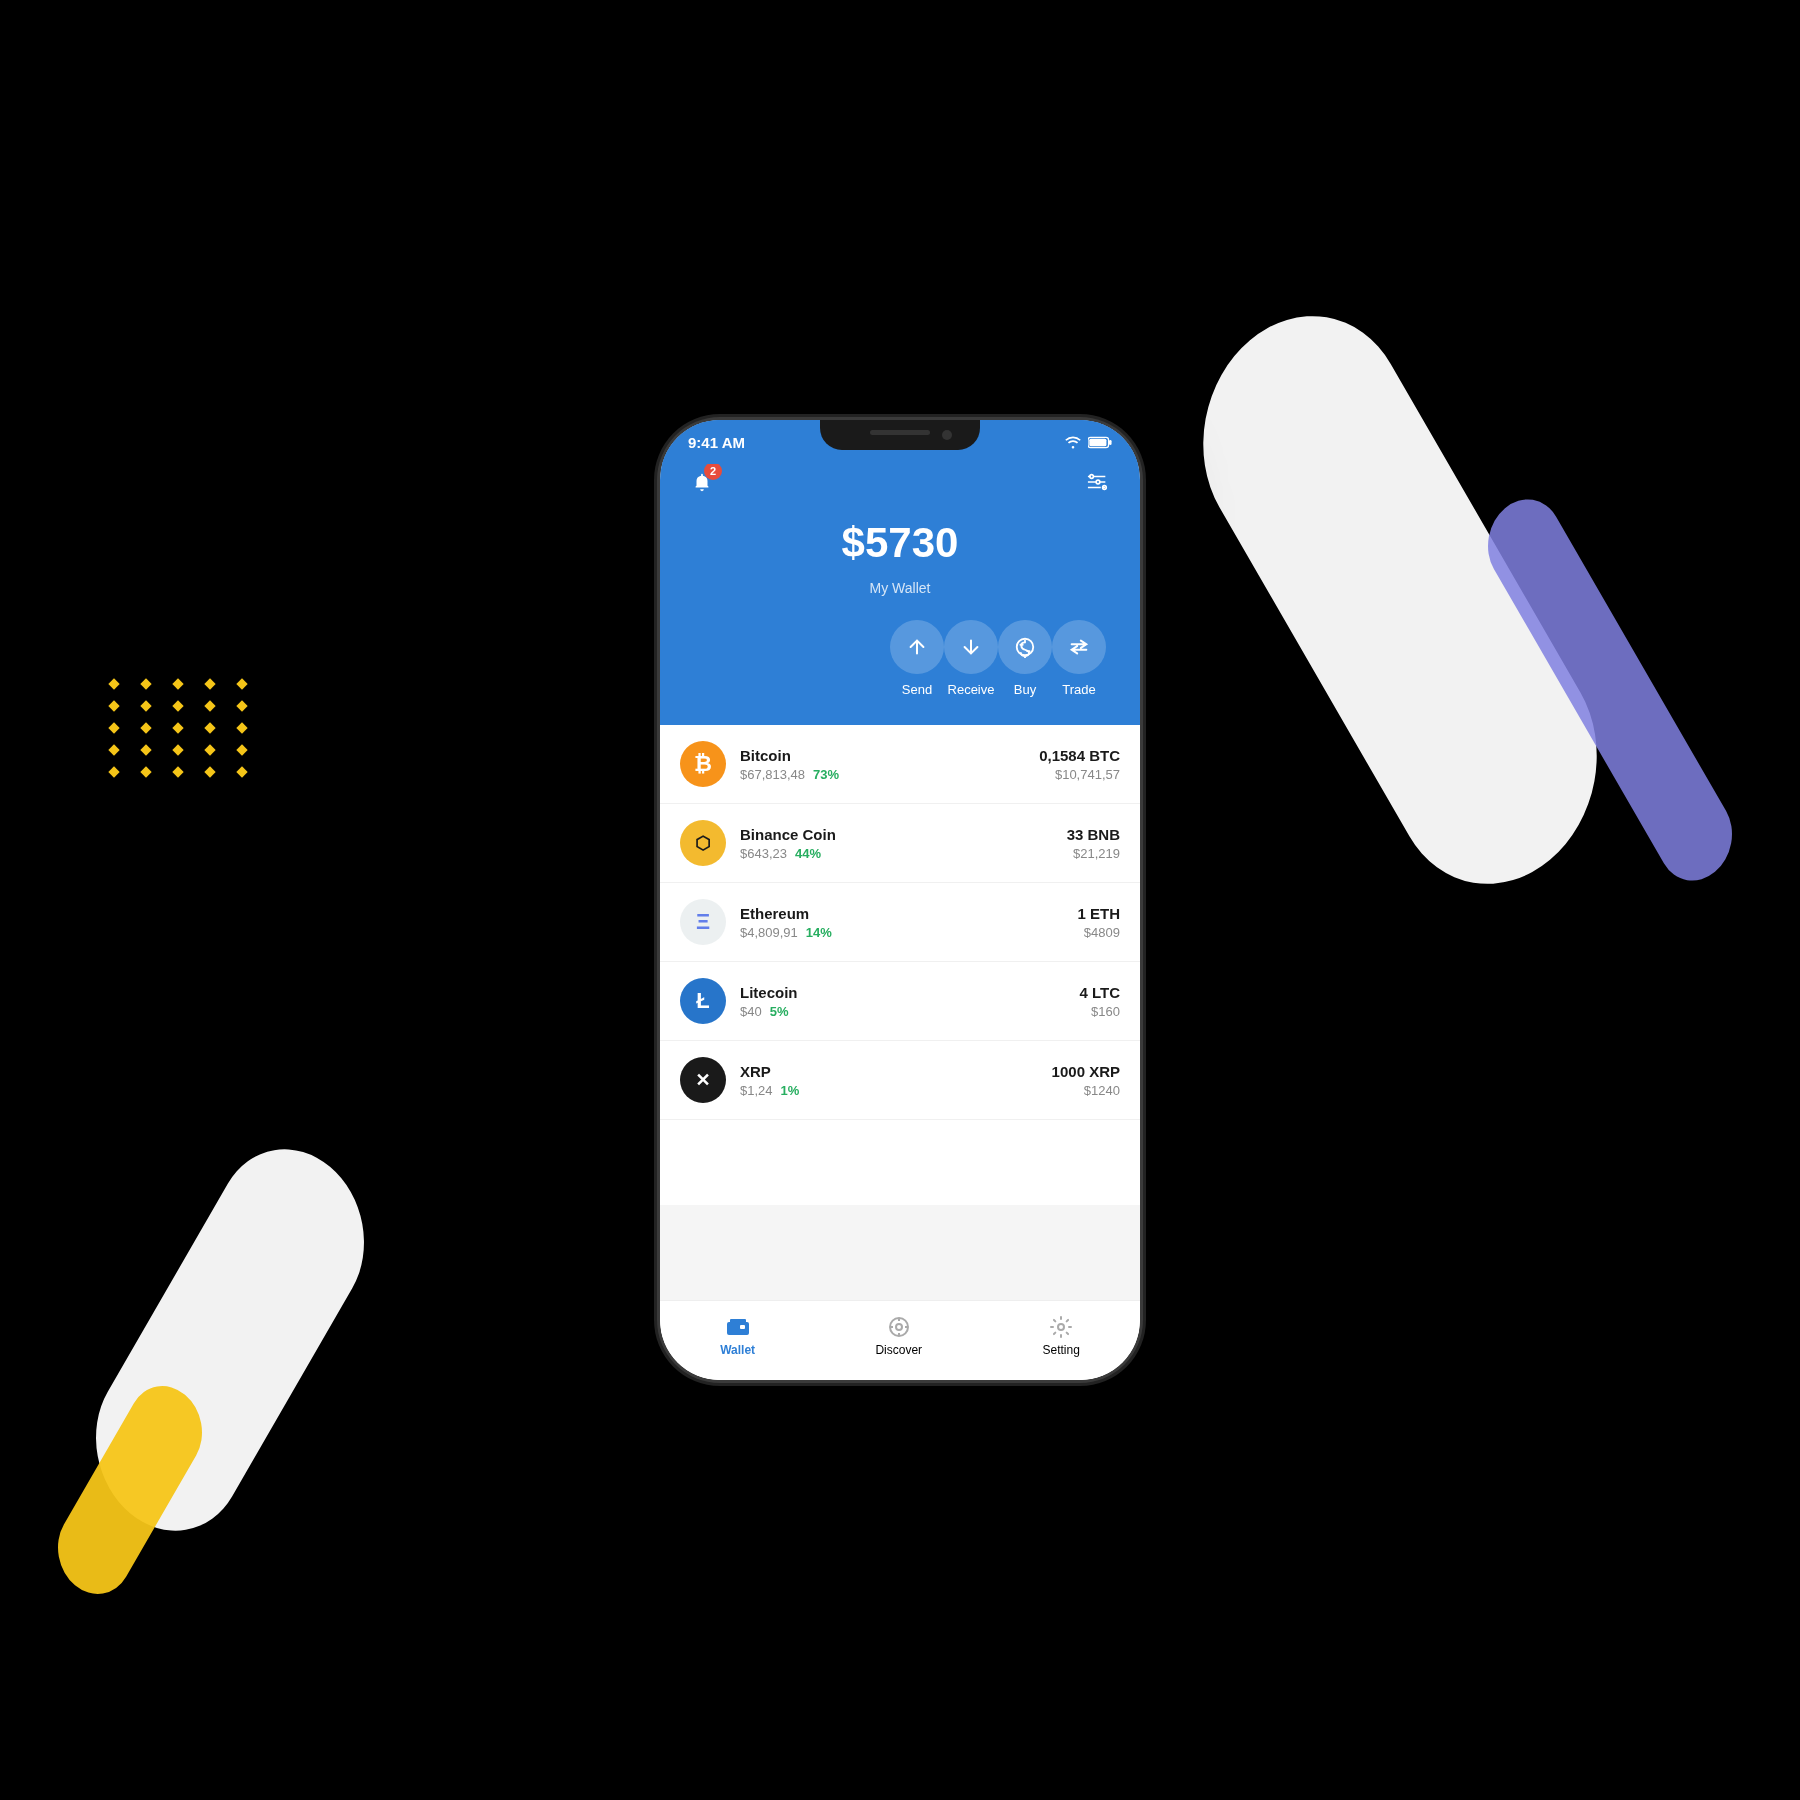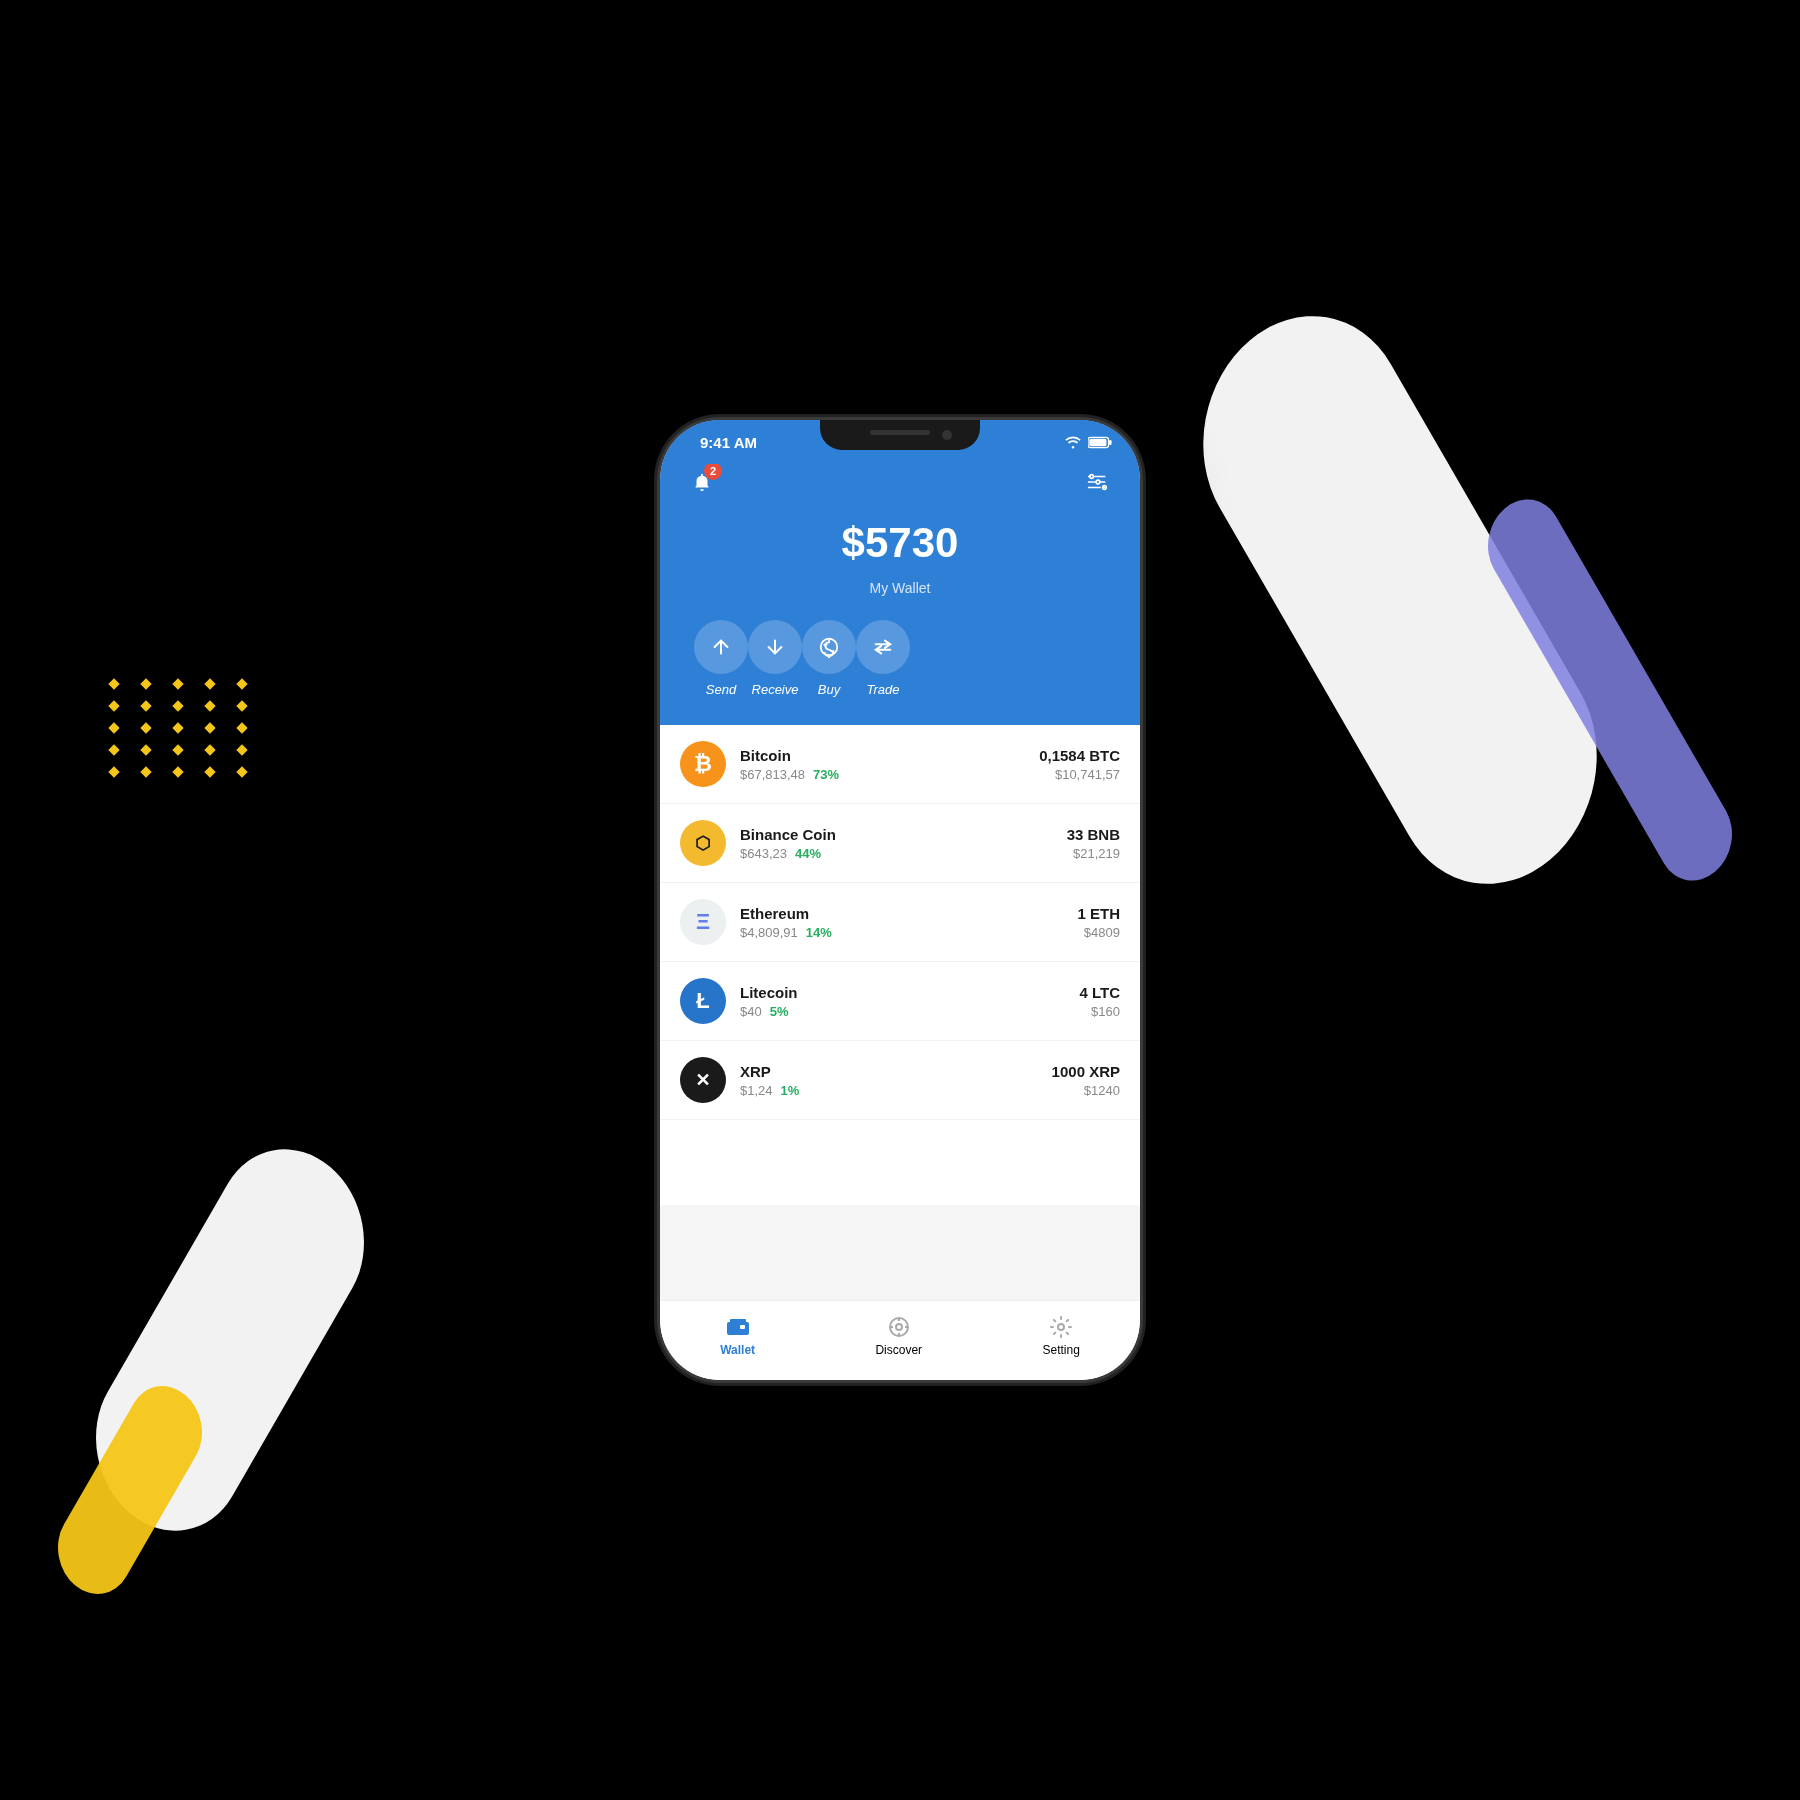--- a/index.html
+++ b/index.html
@@ -120,21 +120,21 @@
       position: absolute;
       left: 50%;
       transform: translateX(-50%);
       top: 10px;
     }
 
     
     .status-bar {
       position: absolute;
       top: 0;
-      left: 12px;
+      left: 0;
       right: 0;
       height: 44px;
       display: flex;
       align-items: center;
       justify-content: space-between;
       padding: 0 28px;
       background: #2e7fd6;
       z-index: 50;
       gap: 28px;
     }
@@ -218,23 +218,22 @@
     .balance-label {
       font-size: 14px;
       color: rgba(255,255,255,0.8);
       text-align: center;
       margin-bottom: 24px;
     }
 
     
     .action-buttons {
       display: flex;
-      justify-content: flex-start;
+      justify-content: flex-end;
       padding: 0 10px;
-      font-style: italic;
     }
     .action-btn {
       display: flex;
       flex-direction: column;
       align-items: center;
       gap: 8px;
       cursor: pointer;
     }
     .action-icon-circle {
       width: 54px;

